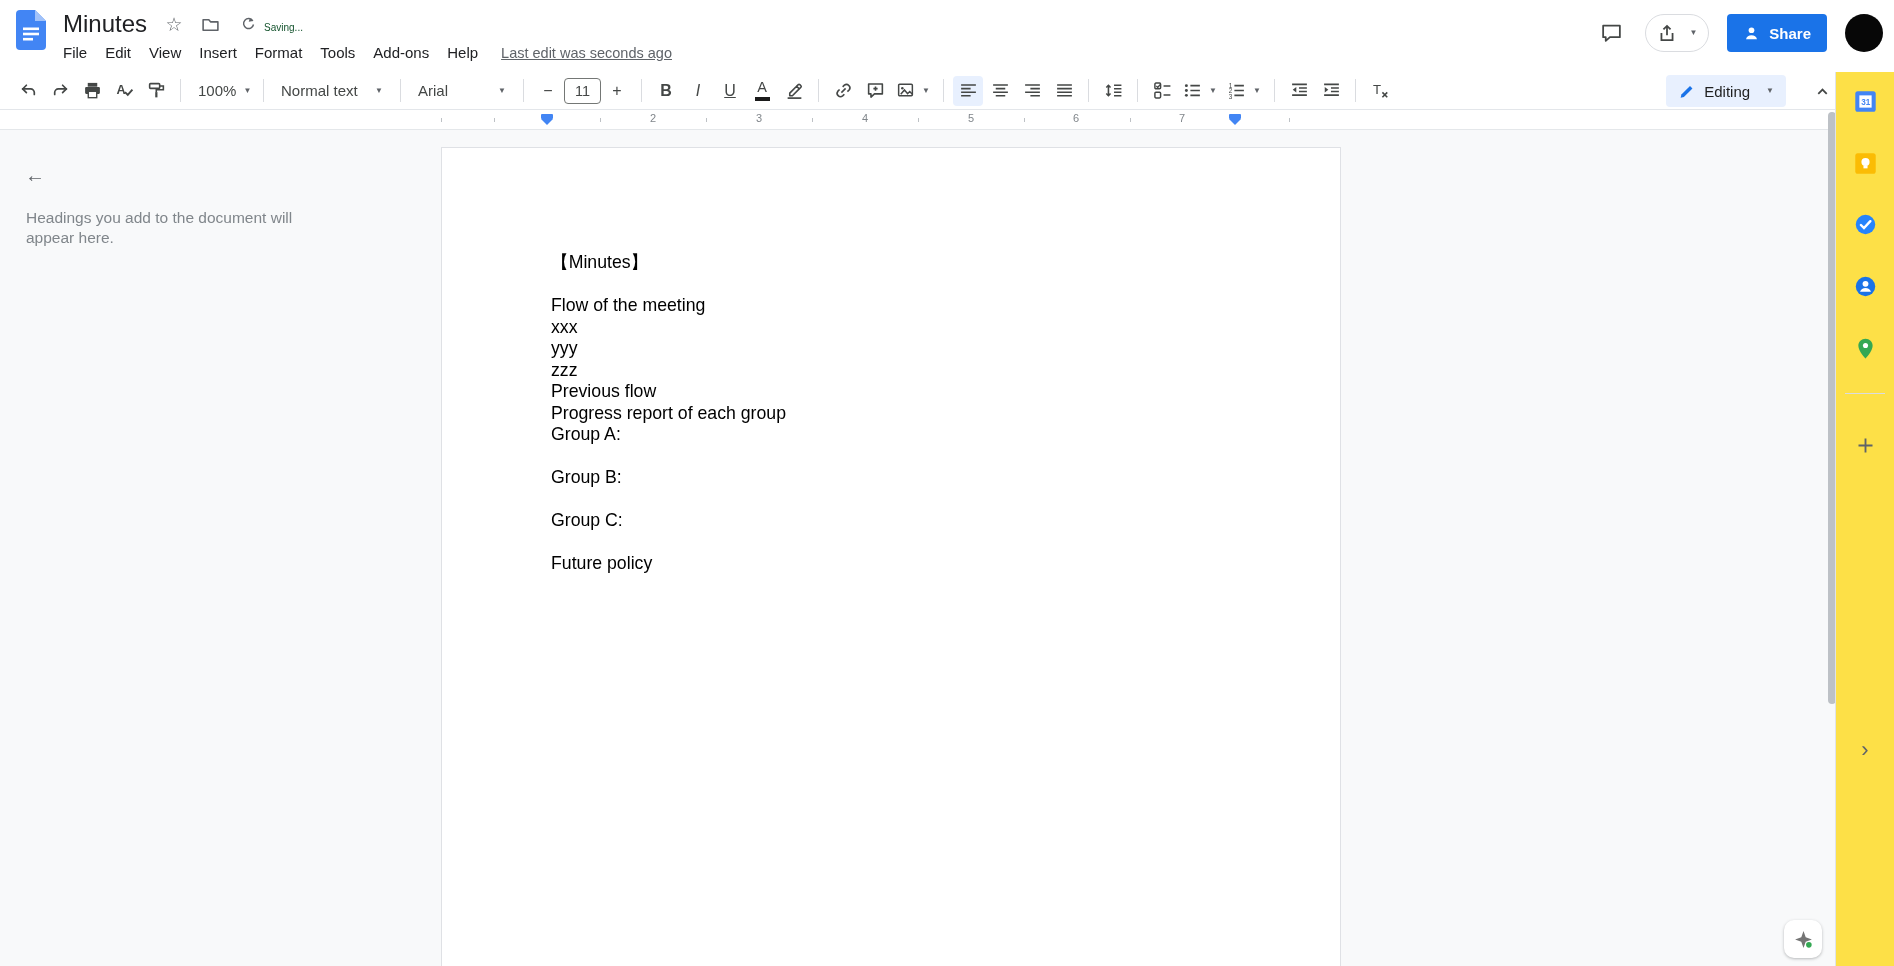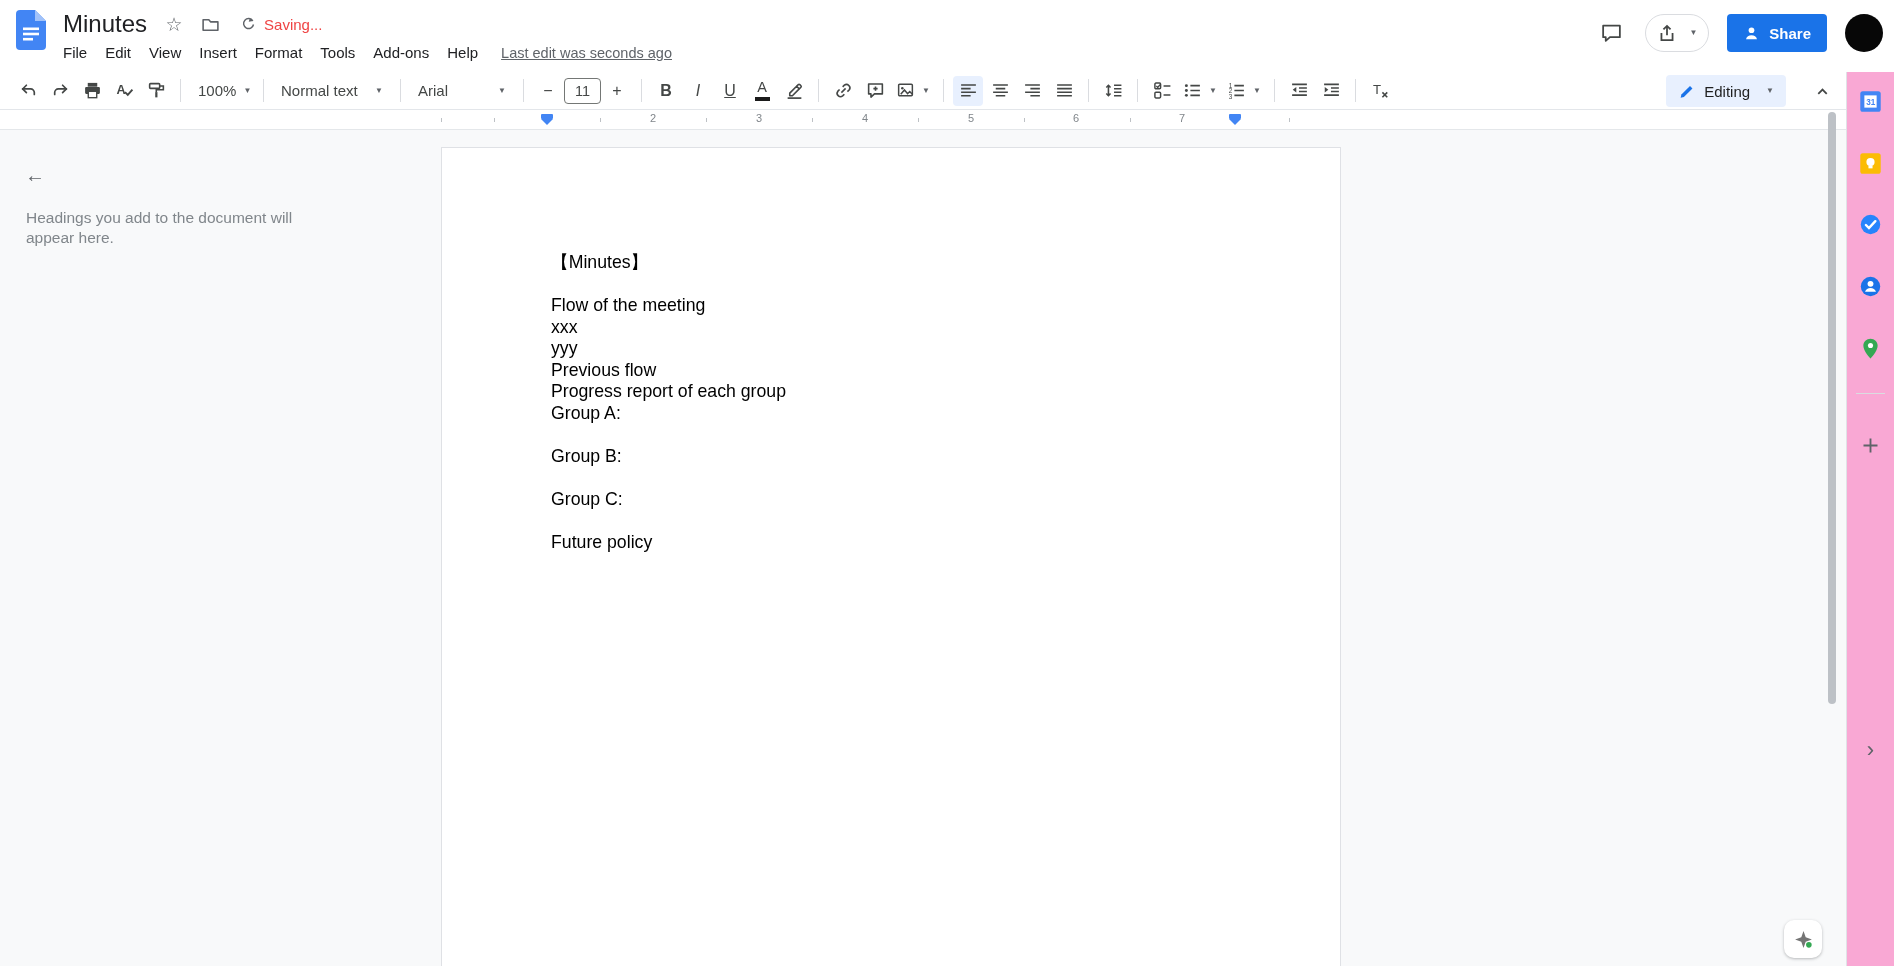--- a/index.html
+++ b/index.html
@@ -9,21 +9,21 @@
   svg{display:block}
 
   
   .header{position:absolute;left:0;right:0;top:0;height:72px;background:#fff}
   .docs-logo{position:absolute;left:16px;top:10px;width:30px;height:40px;cursor:pointer}
   .title-area{position:absolute;left:58px;top:8px;display:flex;align-items:center;height:32px}
   .doc-title{font-size:24px;color:#202124;padding:0 5px;cursor:text}
   .title-icons{display:flex;align-items:center;gap:4px;margin-left:6px}
   .icon-btn{display:flex;align-items:center;justify-content:center;width:32px;height:32px;border-radius:50%}
   .star-glyph{font-size:19px;color:#5f6368;line-height:1}
-  .saving{display:flex;align-items:flex-start;gap:7px;margin-left:10px;color:#ef4444;font-size:15px;cursor:pointer}
+  .saving{display:flex;align-items:flex-end;gap:7px;margin-left:10px;color:#14532d;font-size:10px;cursor:pointer}
   .menubar{position:absolute;left:54px;top:41px;display:flex;align-items:center}
   .menu-item{font-size:15px;color:#202124;padding:3px 9px;border-radius:4px;cursor:pointer}
   .last-edit{margin-left:14px;font-size:14.5px;color:#5f6368;text-decoration:underline;cursor:pointer}
   .header-right{position:absolute;right:11px;top:14px;display:flex;align-items:center;gap:18px}
   .upload-btn{display:flex;align-items:center;gap:5px;border:1px solid #dadce0;border-radius:19px;height:38px;padding:0 11px;background:#fff}
   .share-btn{display:flex;align-items:center;gap:9px;background:#1a73e8;color:#fff;height:38px;padding:0 16px;border-radius:4px;font-size:15px;font-weight:bold}
   .avatar{width:38px;height:38px;border-radius:50%;background:#070707;cursor:pointer}
 
   
   .toolbar{position:absolute;left:0;right:0;top:72px;height:38px;display:flex;align-items:center;padding-left:12px;background:#fff;border-bottom:1px solid #e3e6ea}
@@ -58,21 +58,21 @@
   .outline-close{font-size:20px;color:#5f6368;width:34px;height:34px;border-radius:50%;display:flex;align-items:center;justify-content:center}
   .outline-placeholder{margin-top:16px;margin-left:8px;font-size:15.5px;line-height:1.3;color:#80868b;width:272px}
   .page{position:absolute;left:441px;top:17px;width:900px;height:1164px;background:#fff;border:1px solid #dfe1e5;padding:104px 106px 0 109px;cursor:text}
   .dline{font-size:17.7px;line-height:21.5px;min-height:21.5px;color:#000;white-space:pre-wrap}
 
   
   .scrollbar{position:absolute;right:56px;top:112px;bottom:0;width:12px}
   .scroll-thumb{position:absolute;top:0;left:2px;width:8px;height:592px;background:#bdc1c6;border-radius:4px;cursor:pointer}
 
   
-  .side-panel{position:absolute;right:0;top:72px;bottom:0;width:48px;background:#f9a8d4;border-left:1px solid #e0e3e7}
+  .side-panel{position:absolute;right:0;top:72px;bottom:0;width:59px;background:#fde047;border-left:1px solid #e0e3e7}
   .panel-btn{position:absolute;left:50%;transform:translateX(-50%);width:34px;height:34px;border-radius:50%;display:flex;align-items:center;justify-content:center}
   .panel-divider{position:absolute;left:9px;right:9px;top:321px;height:1px;background:#dadce0}
   .panel-expand{font-size:22px;color:#5f6368;line-height:1}
 
   
   .explore-btn{position:absolute;left:1784px;top:920px;width:38px;height:38px;border-radius:10px;background:#fff;box-shadow:0 1px 3px rgba(60,64,67,.35);display:flex;align-items:center;justify-content:center}
 </style>
 </head>
 <body>
 
@@ -384,20 +384,21 @@
     </button>
     <p class="outline-placeholder">Headings you add to the document will appear here.</p>
   </div>
 
   <div class="page">
     <div class="dline">【Minutes】</div>
     <div class="dline"></div>
     <div class="dline">Flow of the meeting</div>
     <div class="dline">xxx</div>
     <div class="dline">yyy</div>
+    <div class="dline">zzz</div>
     <div class="dline">Previous flow</div>
     <div class="dline">Progress report of each group</div>
     <div class="dline">Group A:</div>
     <div class="dline"></div>
     <div class="dline">Group B:</div>
     <div class="dline"></div>
     <div class="dline">Group C:</div>
     <div class="dline"></div>
     <div class="dline">Future policy</div>
   </div>

